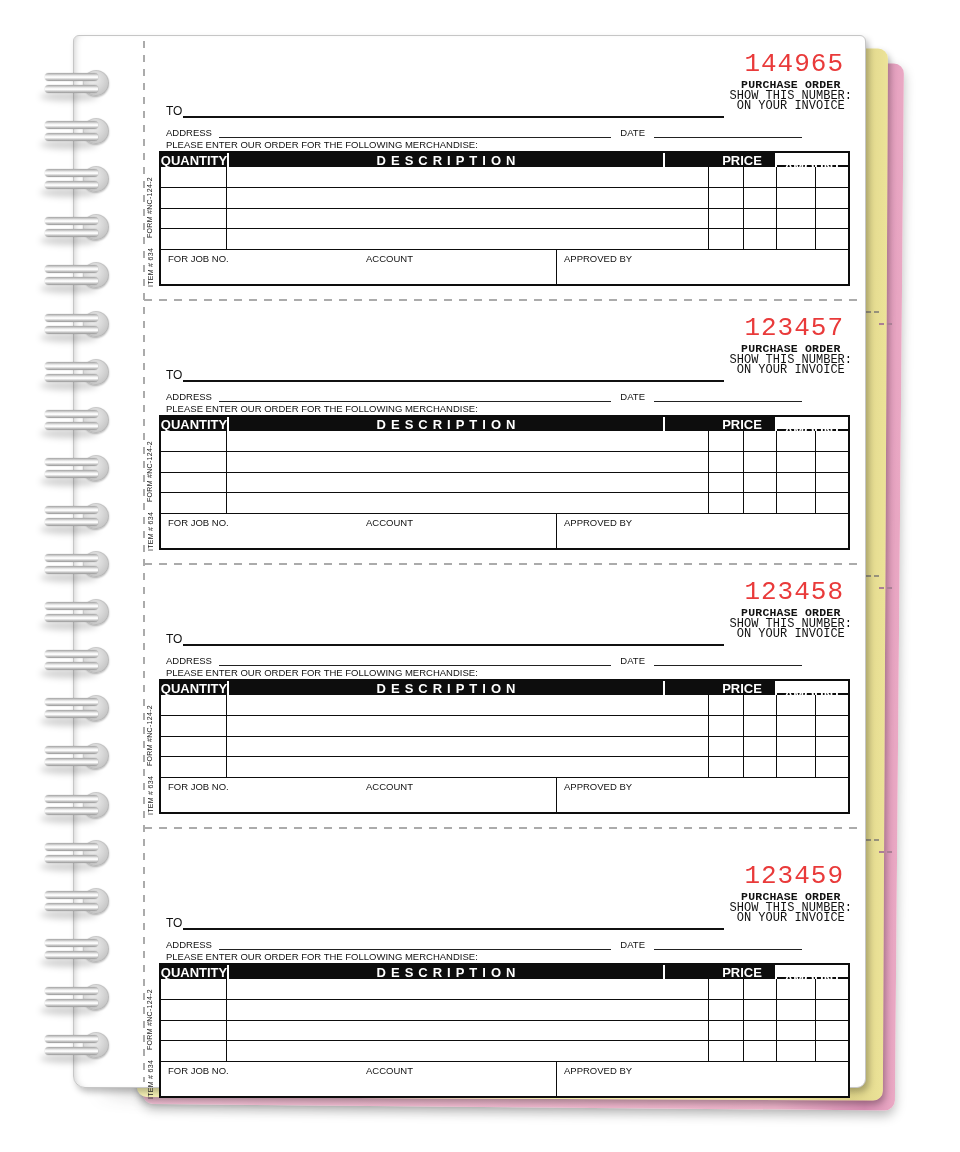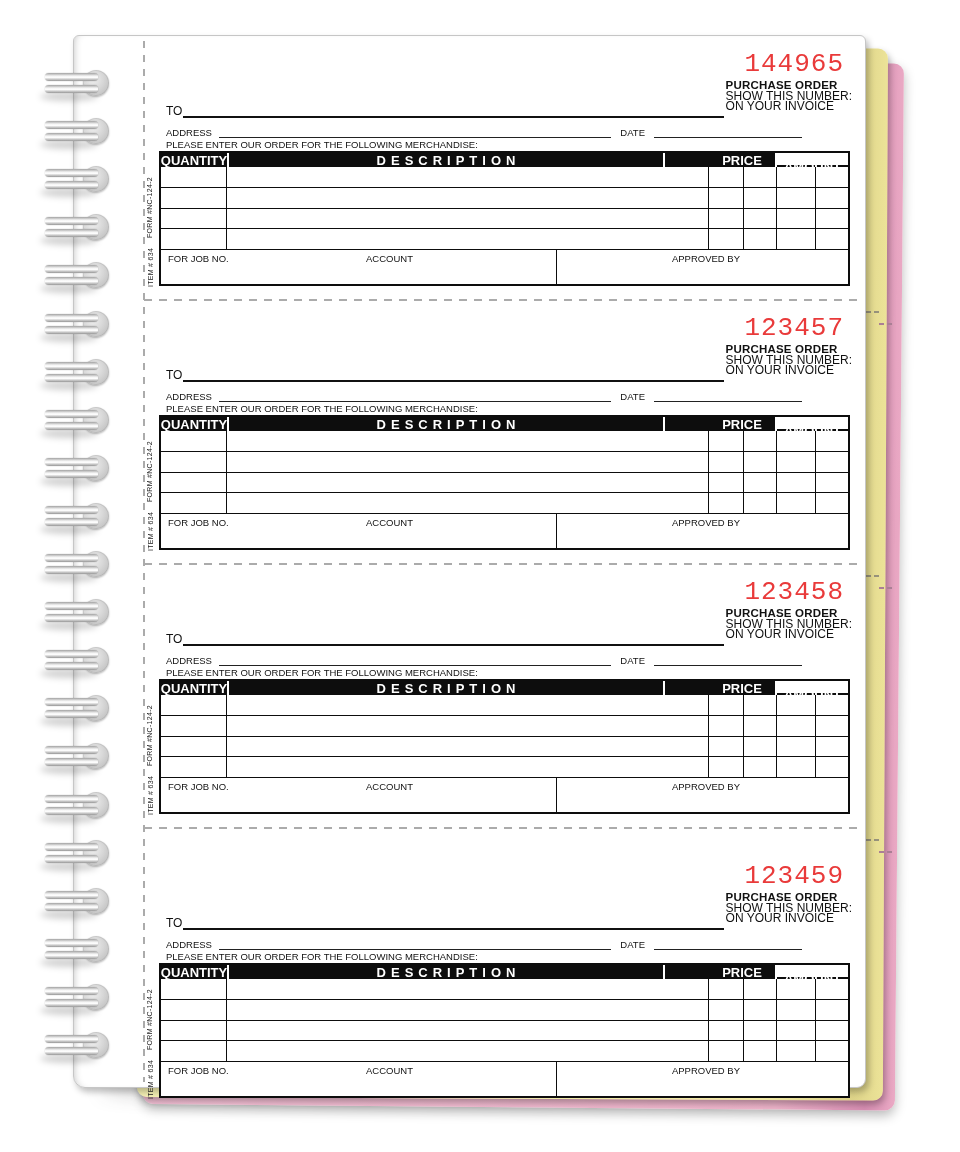--- a/index.html
+++ b/index.html
@@ -65,21 +65,21 @@
   .coil-bar.b1{top:4px;}
   .coil-bar.b2{top:16px;}
 
   
   .form{position:absolute;left:0;width:100%;height:264px;}
   .po-number{
     position:absolute;top:13px;right:21px;
     font-family:"Liberation Mono","DejaVu Sans Mono",monospace;
     font-size:26px;letter-spacing:1px;color:#e93a3a;
   }
-  .po-title-block{position:absolute;top:44px;right:13px;line-height:10.5px;}
+  .po-title-block{position:absolute;top:44px;right:13px;text-align:center;line-height:10.5px;font-family:Liberation Mono, monospace;}
   .po-title-block .t1{font-size:11.5px;font-weight:bold;letter-spacing:.2px;}
   .po-title-block .t2{font-size:12px;}
 
   .to-row{position:absolute;left:92px;top:69px;width:558px;height:13px;display:flex;align-items:flex-end;font-size:12px;}
   .to-row .line{flex:1;height:100%;margin-left:1px;border-bottom:2.5px solid #111;}
 
   .addr-row{position:absolute;left:92px;top:90px;width:636px;height:12px;display:flex;align-items:flex-end;font-size:9.5px;}
   .addr-row .line1{flex:1;height:100%;margin:0 9px 0 7px;border-bottom:1.5px solid #222;}
   .addr-row .line2{width:148px;height:100%;margin-left:9px;border-bottom:1.5px solid #222;}
 
@@ -111,21 +111,21 @@
   .td{height:100%;box-sizing:border-box;border-right:1.5px solid #0d0d0d;}
   .td.cq{width:66px;}
   .td.cd{width:482px;}
   .td.cp1{width:35px;}
   .td.cp2{width:33px;}
   .td.ca1{width:39px;}
   .td.ca2{flex:1;border-right:none;}
   .tfoot{display:flex;height:34px;font-size:9.5px;}
   .fl{width:396px;box-sizing:border-box;border-right:1.5px solid #0d0d0d;position:relative;padding:3px 0 8px 7px;}
   .fl .acct{position:absolute;left:205px;top:3px;}
-  .fr{flex:1;padding:3px 0 0 7px;text-align:center;}
+  .fr{flex:1;padding:3px 0 0 7px;}
 </style>
 </head>
 <body>
 
 <div class="book">
   <div id="bottom-shadow"></div>
   <div class="sheet" id="sheet-pink"></div>
   <div class="sheet" id="sheet-yellow"></div>
 
   <div class="edge-dash on-yellow" style="left:866px;top:311px;"></div>

